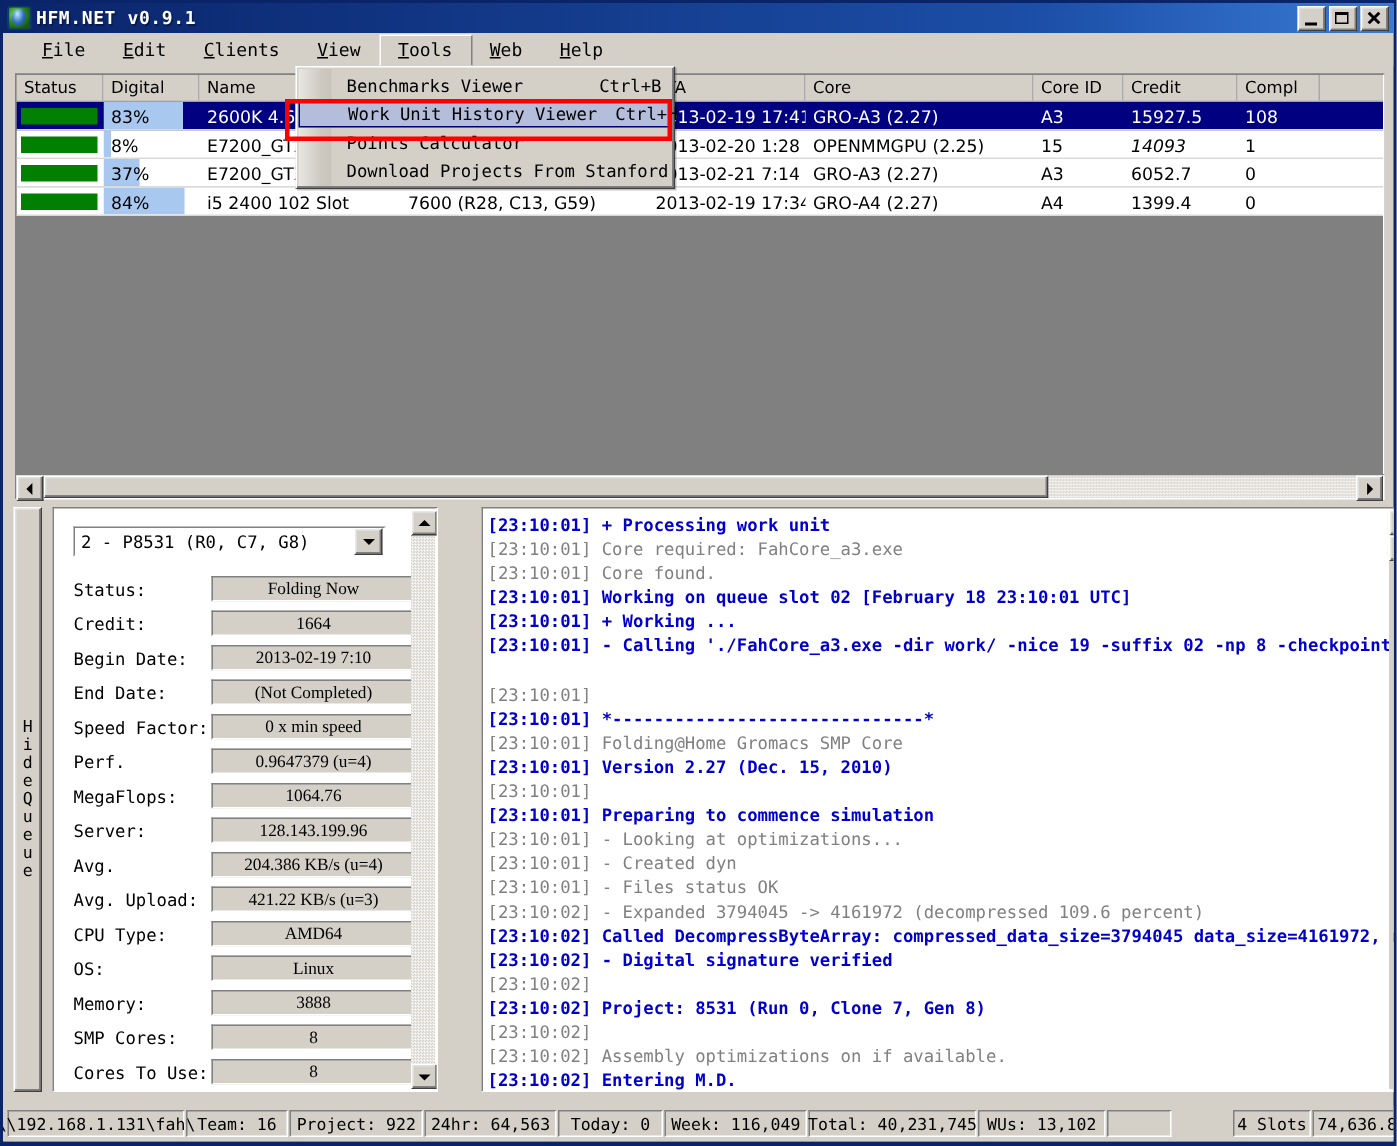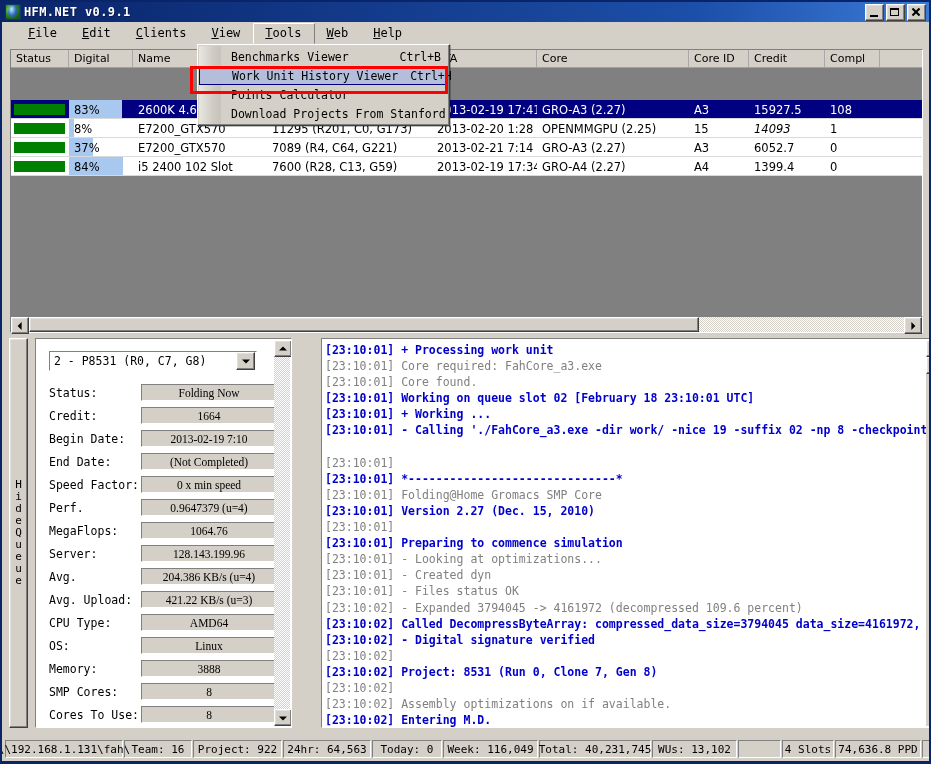--- a/index.html
+++ b/index.html
@@ -176,21 +176,21 @@
   .hcell {
     font-family: "DejaVu Sans", sans-serif;
     font-size: 11px;
     color: #000;
     padding: 2px 15px 0 5px;
     border-right: 1px solid #a9a9a9;
     box-sizing: border-box;
     overflow: hidden; white-space: nowrap;
     background: #d4d0c8;
   }
-  .gridbody { background: #808080; height: 261px; margin-top: 32px; }
+  .gridbody { background: #808080; height: 261px; }
   .grow {
     display: flex; height: 19px; align-items: stretch;
     background: #ffffff;
     border-bottom: 1px solid #d9d9d9;
     box-sizing: border-box;
   }
   .grow.sel { background: #000080; color: #ffffff; }
   .gcell {
     font-family: "DejaVu Sans", sans-serif;
     font-size: 11.5px;
@@ -667,21 +667,21 @@
   <div class="statusbar">
     <span class="spanel" style="width: 118px; flex: 0 0 118px;">\\192.168.1.131\fah\</span>
       <span class="spanel" style="width: 68px; flex: 0 0 68px;">Team: 16</span>
       <span class="spanel" style="width: 89px; flex: 0 0 89px;">Project: 922</span>
       <span class="spanel" style="width: 88px; flex: 0 0 88px;">24hr: 64,563</span>
       <span class="spanel" style="width: 70px; flex: 0 0 70px;">Today: 0</span>
       <span class="spanel" style="width: 95px; flex: 0 0 95px;">Week: 116,049</span>
       <span class="spanel" style="width: 112px; flex: 0 0 112px;">Total: 40,231,745</span>
       <span class="spanel" style="width: 85px; flex: 0 0 85px;">WUs: 13,102</span>
       <span class="spanel" style="width: 43px; flex: 0 0 43px;"></span>
-      <span class="spanel" style="width: 52px; flex: 0 0 52px;">4 Slots</span>
+      <span class="spanel" style="width: 52px; flex: 0 0 52px; margin-left: 40px;">4 Slots</span>
       <span class="spanel" style="width: 86px; flex: 0 0 86px;">74,636.8 PPD</span>
       <span class="spanel" style="width: 25px; flex: 0 0 25px;"></span>
       <span class="grip"></span>
   </div>
 
   <div class="dropdown">
     <div class="strip"></div>
   <div class="menurow">
         <span class="mlabel">Benchmarks Viewer</span>
         <span class="maccel">Ctrl+B</span>

